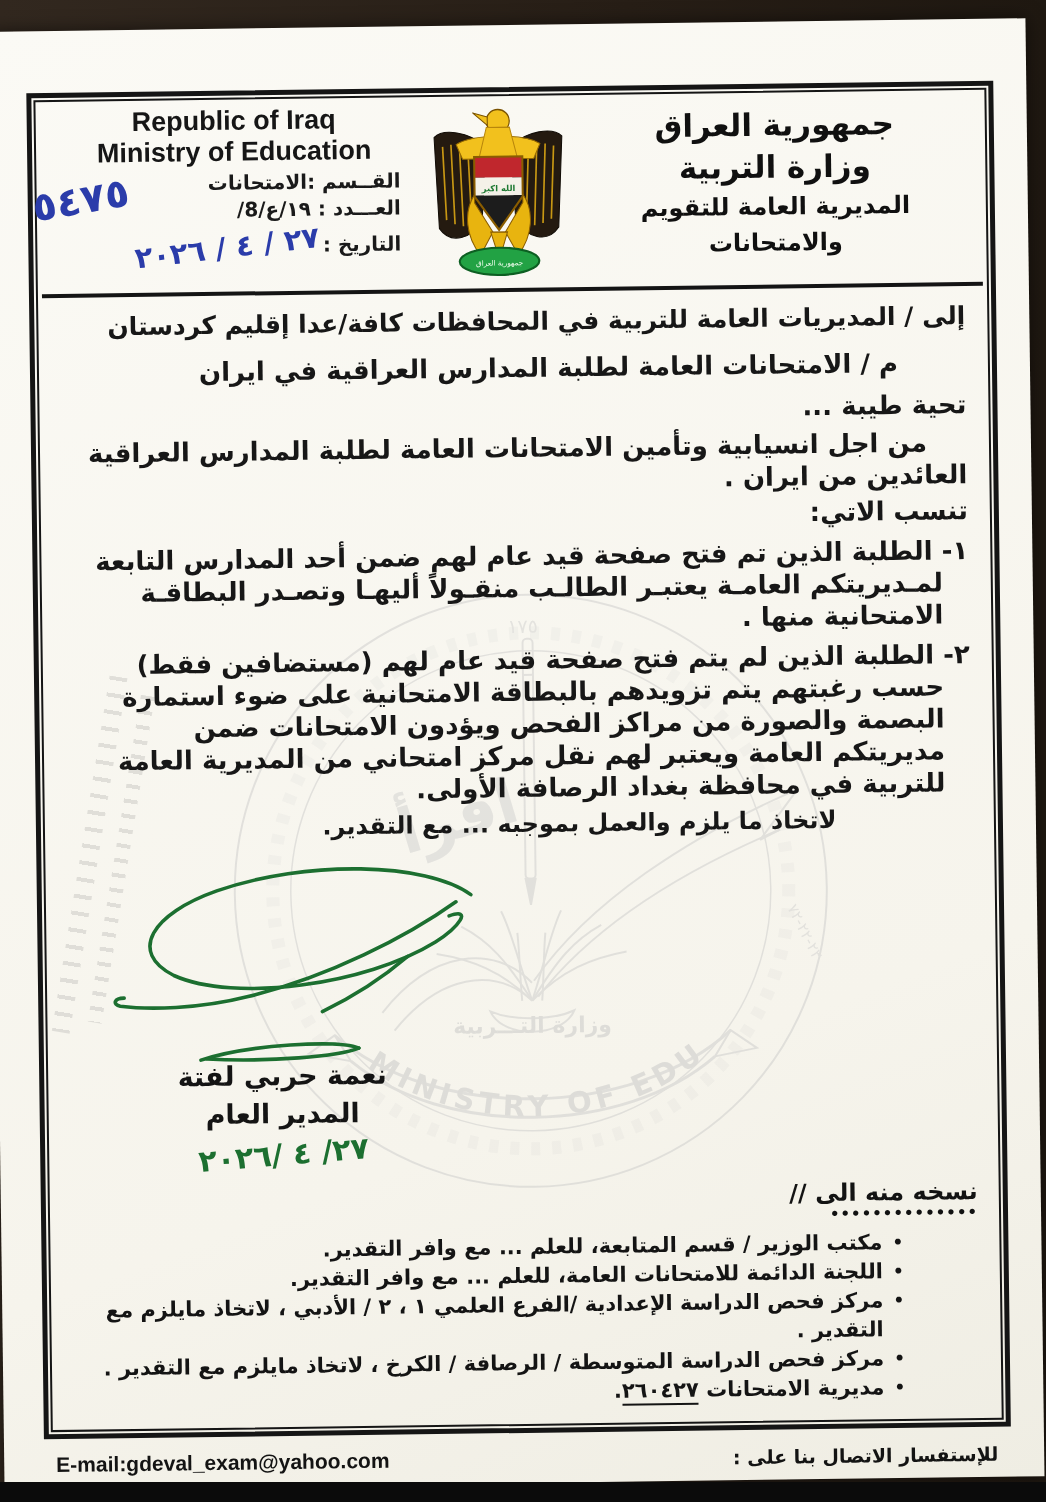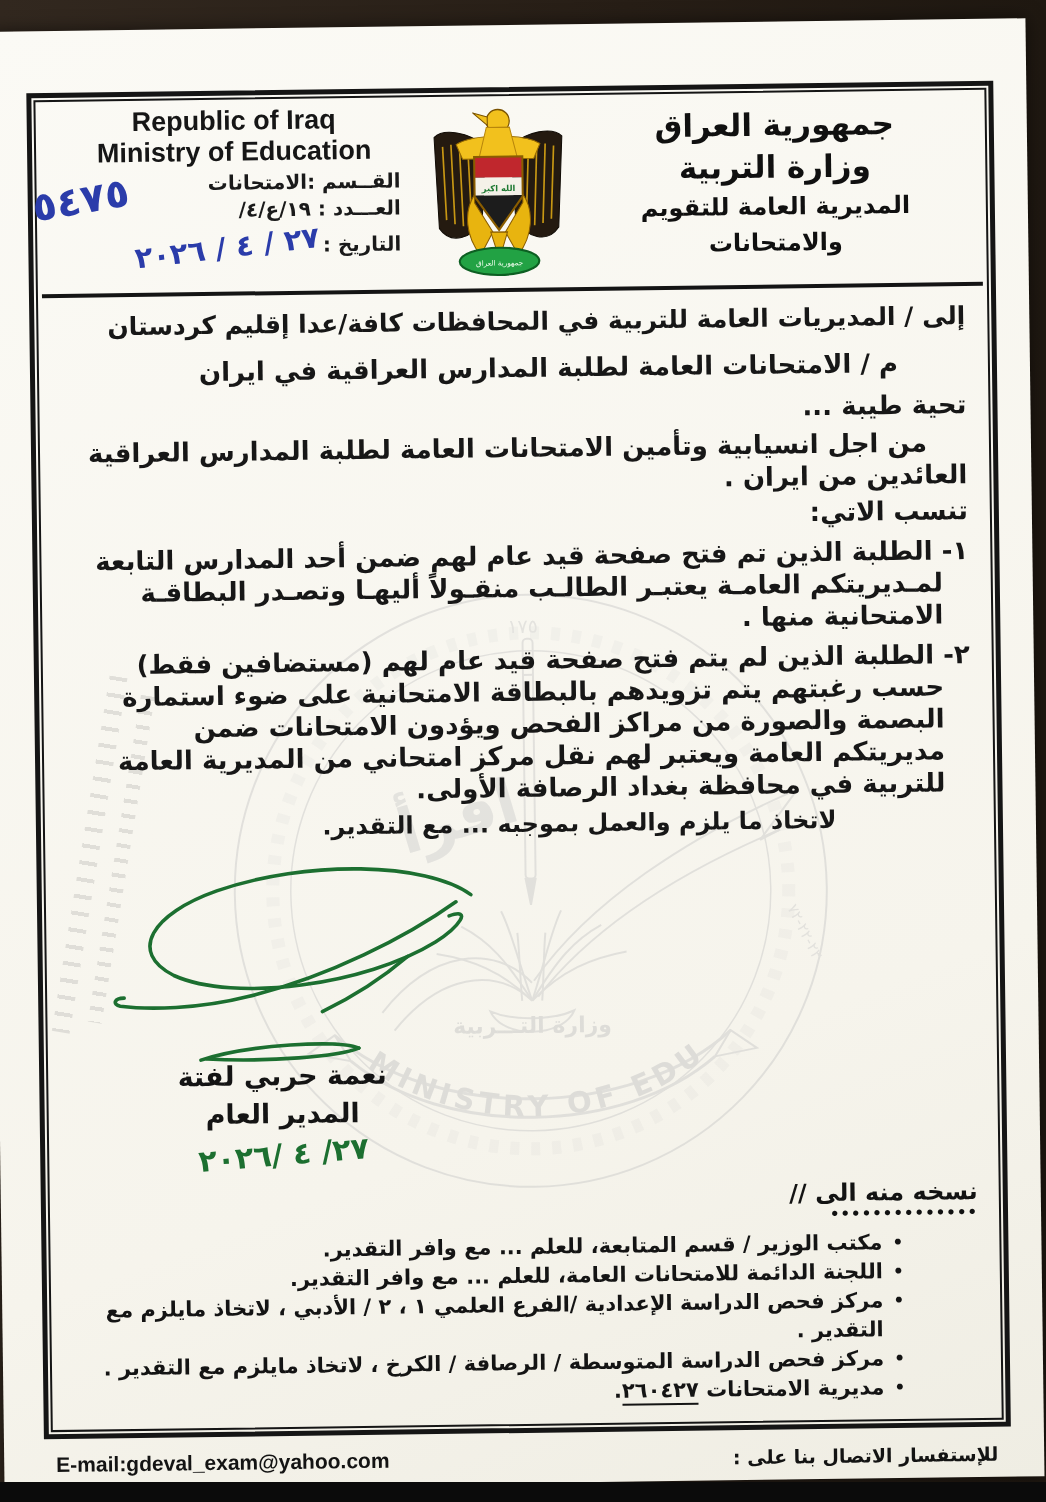--- a/index.html
+++ b/index.html
@@ -123,21 +123,21 @@
 
     <div class="frame">
       <div class="frame-inner">
 
         <div class="hdr">
           <div class="h-left">
             <div class="en">Republic of Iraq</div>
             <div class="en">Ministry of Education</div>
             <div class="h-left-ar">
               <div class="l1">القــسم :الامتحانات</div>
-              <div class="l2"><span>العـــدد :</span> <span>١٩/ع/٤/</span></div>
+              <div class="l2"><span>العـــدد :</span> <span>١٩/ع/8/</span></div>
               <div class="l3">التاريخ :</div>
             </div>
           </div>
           <div class="h-center">
 
             <svg width="150" height="178" viewBox="0 0 140 170">
               <path d="M58,42 C42,28 18,24 9,33 L13,120 C24,136 44,130 54,112 Z" fill="#241a10" stroke="#120d07" stroke-width="1"></path>
               <path d="M17,42 L20,112 M25,40 L28,116 M33,40 L36,118 M41,42 L44,116" stroke="#d9a514" stroke-width="1.6" fill="none" opacity=".9"></path>
               <path d="M82,42 C98,28 122,24 131,33 L127,120 C116,136 96,130 86,112 Z" fill="#241a10" stroke="#120d07" stroke-width="1"></path>
               <path d="M123,42 L120,112 M115,40 L112,116 M107,40 L104,118 M99,42 L96,116" stroke="#d9a514" stroke-width="1.6" fill="none" opacity=".9"></path>

